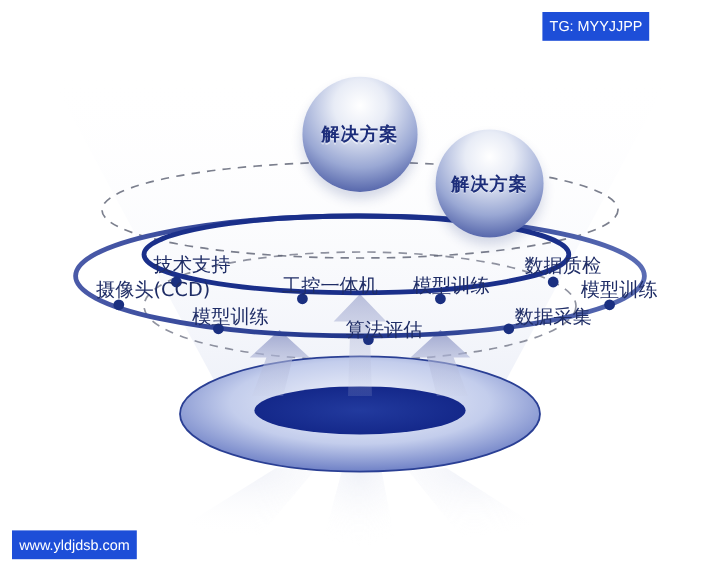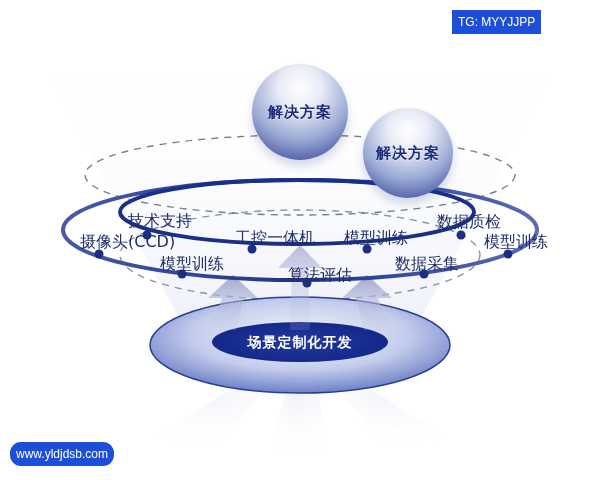--- a/index.html
+++ b/index.html
@@ -119,20 +119,19 @@
   </div>
 
   <span class="node-label" style="left:128px; top:211px;">技术支持</span>
   <span class="node-label" style="left:235px; top:228px;">工控一体机</span>
   <span class="node-label" style="left:344px; top:228px;">模型训练</span>
   <span class="node-label" style="left:437px; top:212px;font-family:Liberation Mono, monospace;">数据质检</span>
 
   <span class="node-label" style="left:80px; top:232px;">摄像头(CCD)</span>
   <span class="node-label" style="left:160px; top:254px;">模型训练</span>
   <span class="node-label" style="left:288px; top:265px;">算法评估</span>
-  <span class="node-label" style="left:395px; top:254px;">数据采集</span>
+  <span class="node-label" style="left:429px; top:254px;">数据采集</span>
   <span class="node-label" style="left:484px; top:232px;">模型训练</span>
 
-  <div class="core-label">场景定制化开发</div>
 
   <div class="watermark" style="left:452px; top:10px;">TG: MYYJJPP</div>
-  <div class="watermark" style="left:10px; top:442px;border-radius:11px;">www.yldjdsb.com</div>
+  <div class="watermark" style="left:10px; top:442px;">www.yldjdsb.com</div>
 </div>
 
 </body></html>

